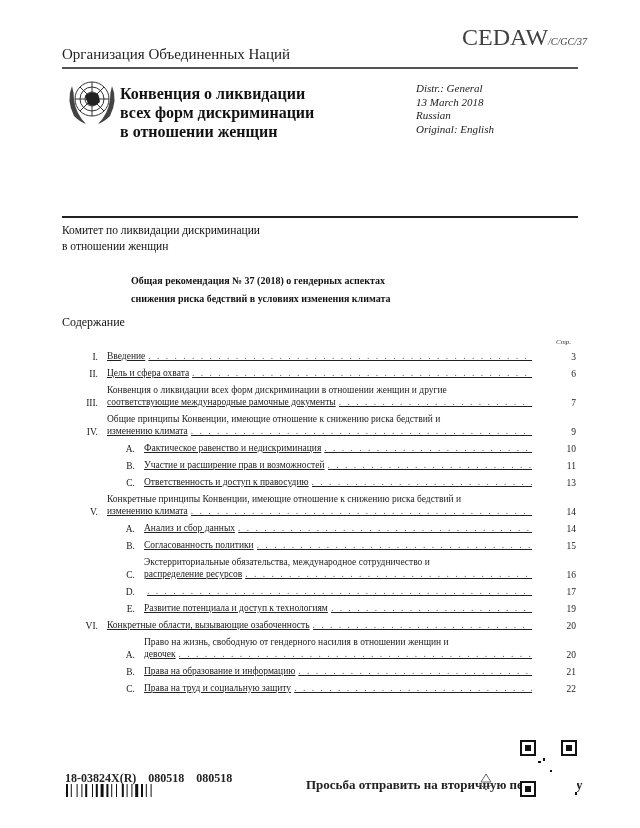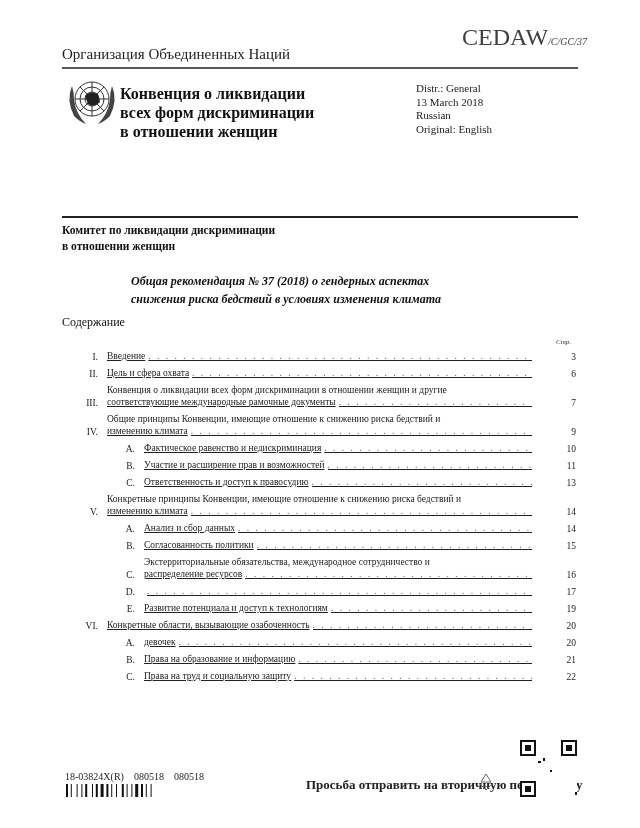--- a/index.html
+++ b/index.html
@@ -4,36 +4,36 @@
 <style>
   html, body { margin:0; padding:0; background:#ffffff; }
   body { width:640px; height:828px; position:relative; overflow:hidden; font-family:"Liberation Serif", serif; color:#111; }
   .abs { position:absolute; }
   .org { left:62px; top:46px; font-size:15px; color:#222; }
   .symbol { left:462px; top:24px; font-size:24px; color:#404040;text-align:center; }
   .symbol .sub { font-size:10px; font-style:italic; }
   .rule-top { left:62px; top:67px; width:516px; height:2px; background:#555; }
   .logo { left:64px; top:72px; width:56px; height:56px; }
   .conv { left:120px; top:74px; font-size:16px; font-weight:bold; line-height:19px; color:#111;margin-top:10px; }
-  .distr { left:416px; top:82px; font-size:11px; line-height:13.5px; color:#222; }
+  .distr { left:416px; top:82px; font-size:11px; line-height:13.5px; color:#222;font-style:italic; }
   .rule-mid { left:62px; top:216px; width:516px; height:2px; background:#222; }
-  .committee { left:62px; top:222px; font-size:11.5px; font-weight:bold; line-height:16px; }
-  .gr-title { left:131px; top:272px; font-size:12px; font-weight:bold; line-height:18px;font-style:italic; }
+  .committee { left:62px; top:222px; font-size:11.5px; font-weight:normal; line-height:16px; }
+  .gr-title { left:131px; top:272px; font-size:10px; font-weight:bold; line-height:18px; }
   .contents { left:62px; top:315px; font-size:12px; }
   .page-hdr { left:556px; top:338px; font-size:7px; font-style:italic; color:#333; }
   .toc { left:62px; top:350px; width:514px; font-size:9.5px; color:#222; }
   .toc-row { position:relative; display:flex; align-items:flex-end; margin-bottom:5px; }
   .num { width:36px; text-align:right; padding-right:9px; flex:none; }
   .sub .num { width:73px; }
   .txt { flex:1; line-height:12px; overflow:hidden; position:relative; }
   .txt .line { display:block; white-space:nowrap; }
   .txt .last { display:flex; white-space:nowrap;text-decoration:underline; }
   .txt .dots { flex:1; overflow:hidden; white-space:nowrap; letter-spacing:2px; color:#555; margin-left:3px; }
   .pg { width:44px; text-align:right; flex:none; }
-  .footer-id { left:65px; top:771px; font-size:10px; color:#222; }
+  .footer-id { left:65px; top:771px; font-size:12px; color:#222;font-weight:bold; }
   .barcode { left:66px; top:784px; width:98px; height:13px; }
   .recycle-text { left:290px; top:777px; font-size:13px; font-weight:bold; color:#222;margin-left:16px; }
   .recycle-icon { left:476px; top:772px; width:20px; height:20px; }
   .qr { left:520px; top:740px; width:57px; height:57px; }
 </style>
 </head>
 <body>
 
 <div class="abs org">Организация Объединенных Наций</div>
 <div class="abs symbol"><span>CEDAW</span><span class="sub">/C/GC/37</span></div>
@@ -224,20 +224,21 @@
         <span class="last">
           <span>Конкретные области, вызывающие озабоченность</span>
           <span class="dots">. . . . . . . . . . . . . . . . . . . . . . . . . . . . . . . . . . . . . . . . . . . . . . . . . . . . . . . . . . . . . . . . . . . . . . . . . . . . . . . . . . . . . . . . . . . . . . . . . . . . . . . . . . . . . . . . . . . . . . . . </span>
         </span>
       </div>
       <div class="pg">20</div>
     </div>
     <div class="toc-row sub">
       <div class="num">A.</div>
       <div class="txt">
+        <span class="line">Право на жизнь, свободную от гендерного насилия в отношении женщин и</span>
         <span class="last">
           <span>девочек</span>
           <span class="dots">. . . . . . . . . . . . . . . . . . . . . . . . . . . . . . . . . . . . . . . . . . . . . . . . . . . . . . . . . . . . . . . . . . . . . . . . . . . . . . . . . . . . . . . . . . . . . . . . . . . . . . . . . . . . . . . . . . . . . . . . </span>
         </span>
       </div>
       <div class="pg">20</div>
     </div>
     <div class="toc-row sub">
       <div class="num">B.</div>
       <div class="txt">

